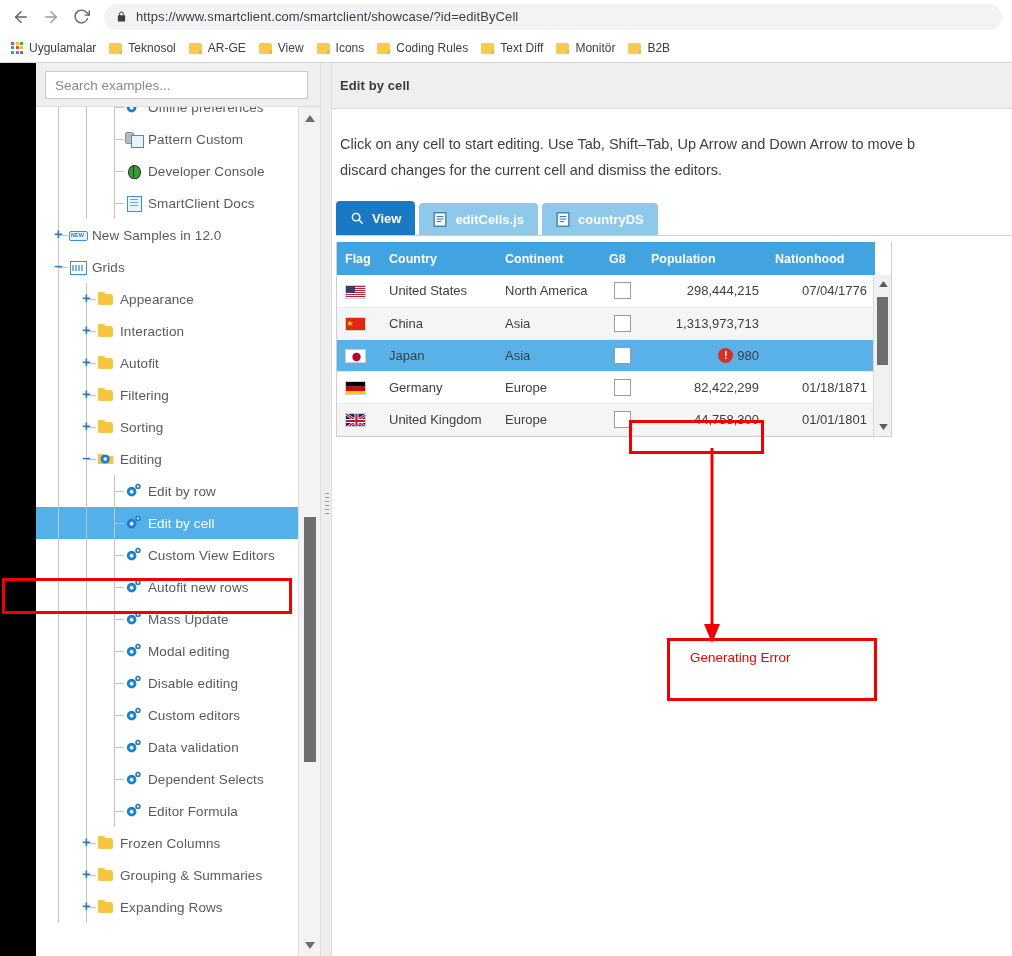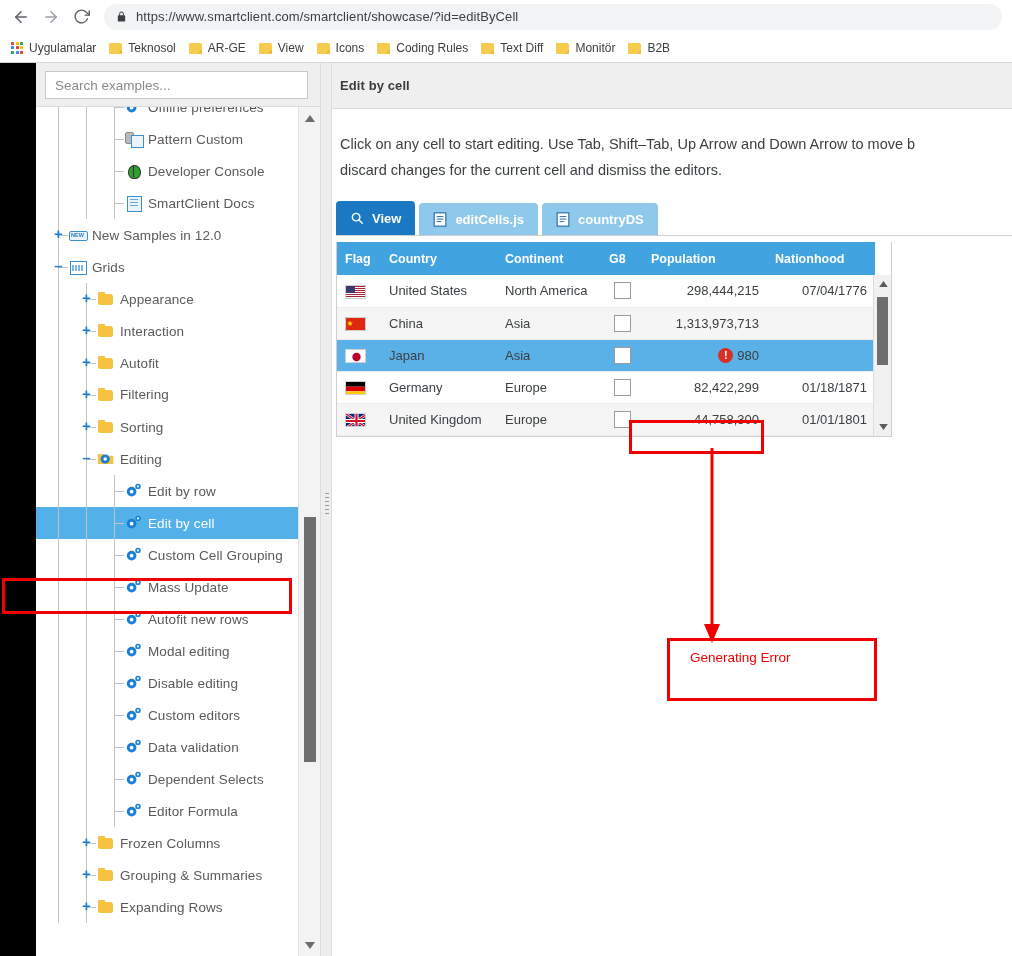--- a/index.html
+++ b/index.html
@@ -453,21 +453,21 @@
               <span style="display:inline-flex;align-items:center;margin-left:61px">
                 <span class="ic ic-folder"></span>
                 <span class="lbl">Autofit</span>
               </span>
             </div>
             <div class="node">
               <span class="vline" style="left:22px"></span>
               <span class="vline" style="left:50px"></span>
               <span class="twig" style="left:50px"></span>
               <span class="plus" style="left:44px">+</span>
-              <span style="display:inline-flex;align-items:flex-start;margin-left:61px">
+              <span style="display:inline-flex;align-items:center;margin-left:61px">
                 <span class="ic ic-folder"></span>
                 <span class="lbl">Filtering</span>
               </span>
             </div>
             <div class="node">
               <span class="vline" style="left:22px"></span>
               <span class="vline" style="left:50px"></span>
               <span class="twig" style="left:50px"></span>
               <span class="plus" style="left:44px">+</span>
               <span style="display:inline-flex;align-items:center;margin-left:61px">
@@ -536,59 +536,59 @@
                 <span class="ic">
                   <svg class="gear" width="17" height="15" viewBox="0 0 22 20">
                     <g fill="#1a7fd4">
                       <circle cx="8.5" cy="11.5" r="6.4"></circle>
                     </g>
                     <circle cx="8.5" cy="11.5" r="2.5" fill="#ffffff"></circle>
                     <circle cx="17" cy="4.5" r="3.6" fill="#1a7fd4"></circle>
                     <circle cx="17" cy="4.5" r="1.4" fill="#ffffff"></circle>
                   </svg>
                 </span>
-                <span class="lbl">Custom Cell Grouping</span>
+                <span class="lbl">Custom View Editors</span>
+              </span>
+            </div>
+            <div class="node">
+              <span class="vline" style="left:22px"></span>
+              <span class="vline" style="left:50px"></span>
+              <span class="vline" style="left:78px"></span>
+              <span class="twig" style="left:78px"></span>
+              <span style="display:inline-flex;align-items:center;margin-left:89px">
+                <span class="ic">
+                  <svg class="gear" width="17" height="15" viewBox="0 0 22 20">
+                    <g fill="#1a7fd4">
+                      <circle cx="8.5" cy="11.5" r="6.4"></circle>
+                    </g>
+                    <circle cx="8.5" cy="11.5" r="2.5" fill="#ffffff"></circle>
+                    <circle cx="17" cy="4.5" r="3.6" fill="#1a7fd4"></circle>
+                    <circle cx="17" cy="4.5" r="1.4" fill="#ffffff"></circle>
+                  </svg>
+                </span>
+                <span class="lbl">Autofit new rows</span>
               </span>
             </div>
             <div class="node">
               <span class="vline" style="left:22px"></span>
               <span class="vline" style="left:50px"></span>
               <span class="vline" style="left:78px"></span>
               <span class="twig" style="left:78px"></span>
               <span style="display:inline-flex;align-items:center;margin-left:89px">
                 <span class="ic">
                   <svg class="gear" width="17" height="15" viewBox="0 0 22 20">
                     <g fill="#1a7fd4">
                       <circle cx="8.5" cy="11.5" r="6.4"></circle>
                     </g>
                     <circle cx="8.5" cy="11.5" r="2.5" fill="#ffffff"></circle>
                     <circle cx="17" cy="4.5" r="3.6" fill="#1a7fd4"></circle>
                     <circle cx="17" cy="4.5" r="1.4" fill="#ffffff"></circle>
                   </svg>
                 </span>
                 <span class="lbl">Mass Update</span>
-              </span>
-            </div>
-            <div class="node">
-              <span class="vline" style="left:22px"></span>
-              <span class="vline" style="left:50px"></span>
-              <span class="vline" style="left:78px"></span>
-              <span class="twig" style="left:78px"></span>
-              <span style="display:inline-flex;align-items:center;margin-left:89px">
-                <span class="ic">
-                  <svg class="gear" width="17" height="15" viewBox="0 0 22 20">
-                    <g fill="#1a7fd4">
-                      <circle cx="8.5" cy="11.5" r="6.4"></circle>
-                    </g>
-                    <circle cx="8.5" cy="11.5" r="2.5" fill="#ffffff"></circle>
-                    <circle cx="17" cy="4.5" r="3.6" fill="#1a7fd4"></circle>
-                    <circle cx="17" cy="4.5" r="1.4" fill="#ffffff"></circle>
-                  </svg>
-                </span>
-                <span class="lbl">Autofit new rows</span>
               </span>
             </div>
             <div class="node">
               <span class="vline" style="left:22px"></span>
               <span class="vline" style="left:50px"></span>
               <span class="vline" style="left:78px"></span>
               <span class="twig" style="left:78px"></span>
               <span style="display:inline-flex;align-items:center;margin-left:89px">
                 <span class="ic">
                   <svg class="gear" width="17" height="15" viewBox="0 0 22 20">

